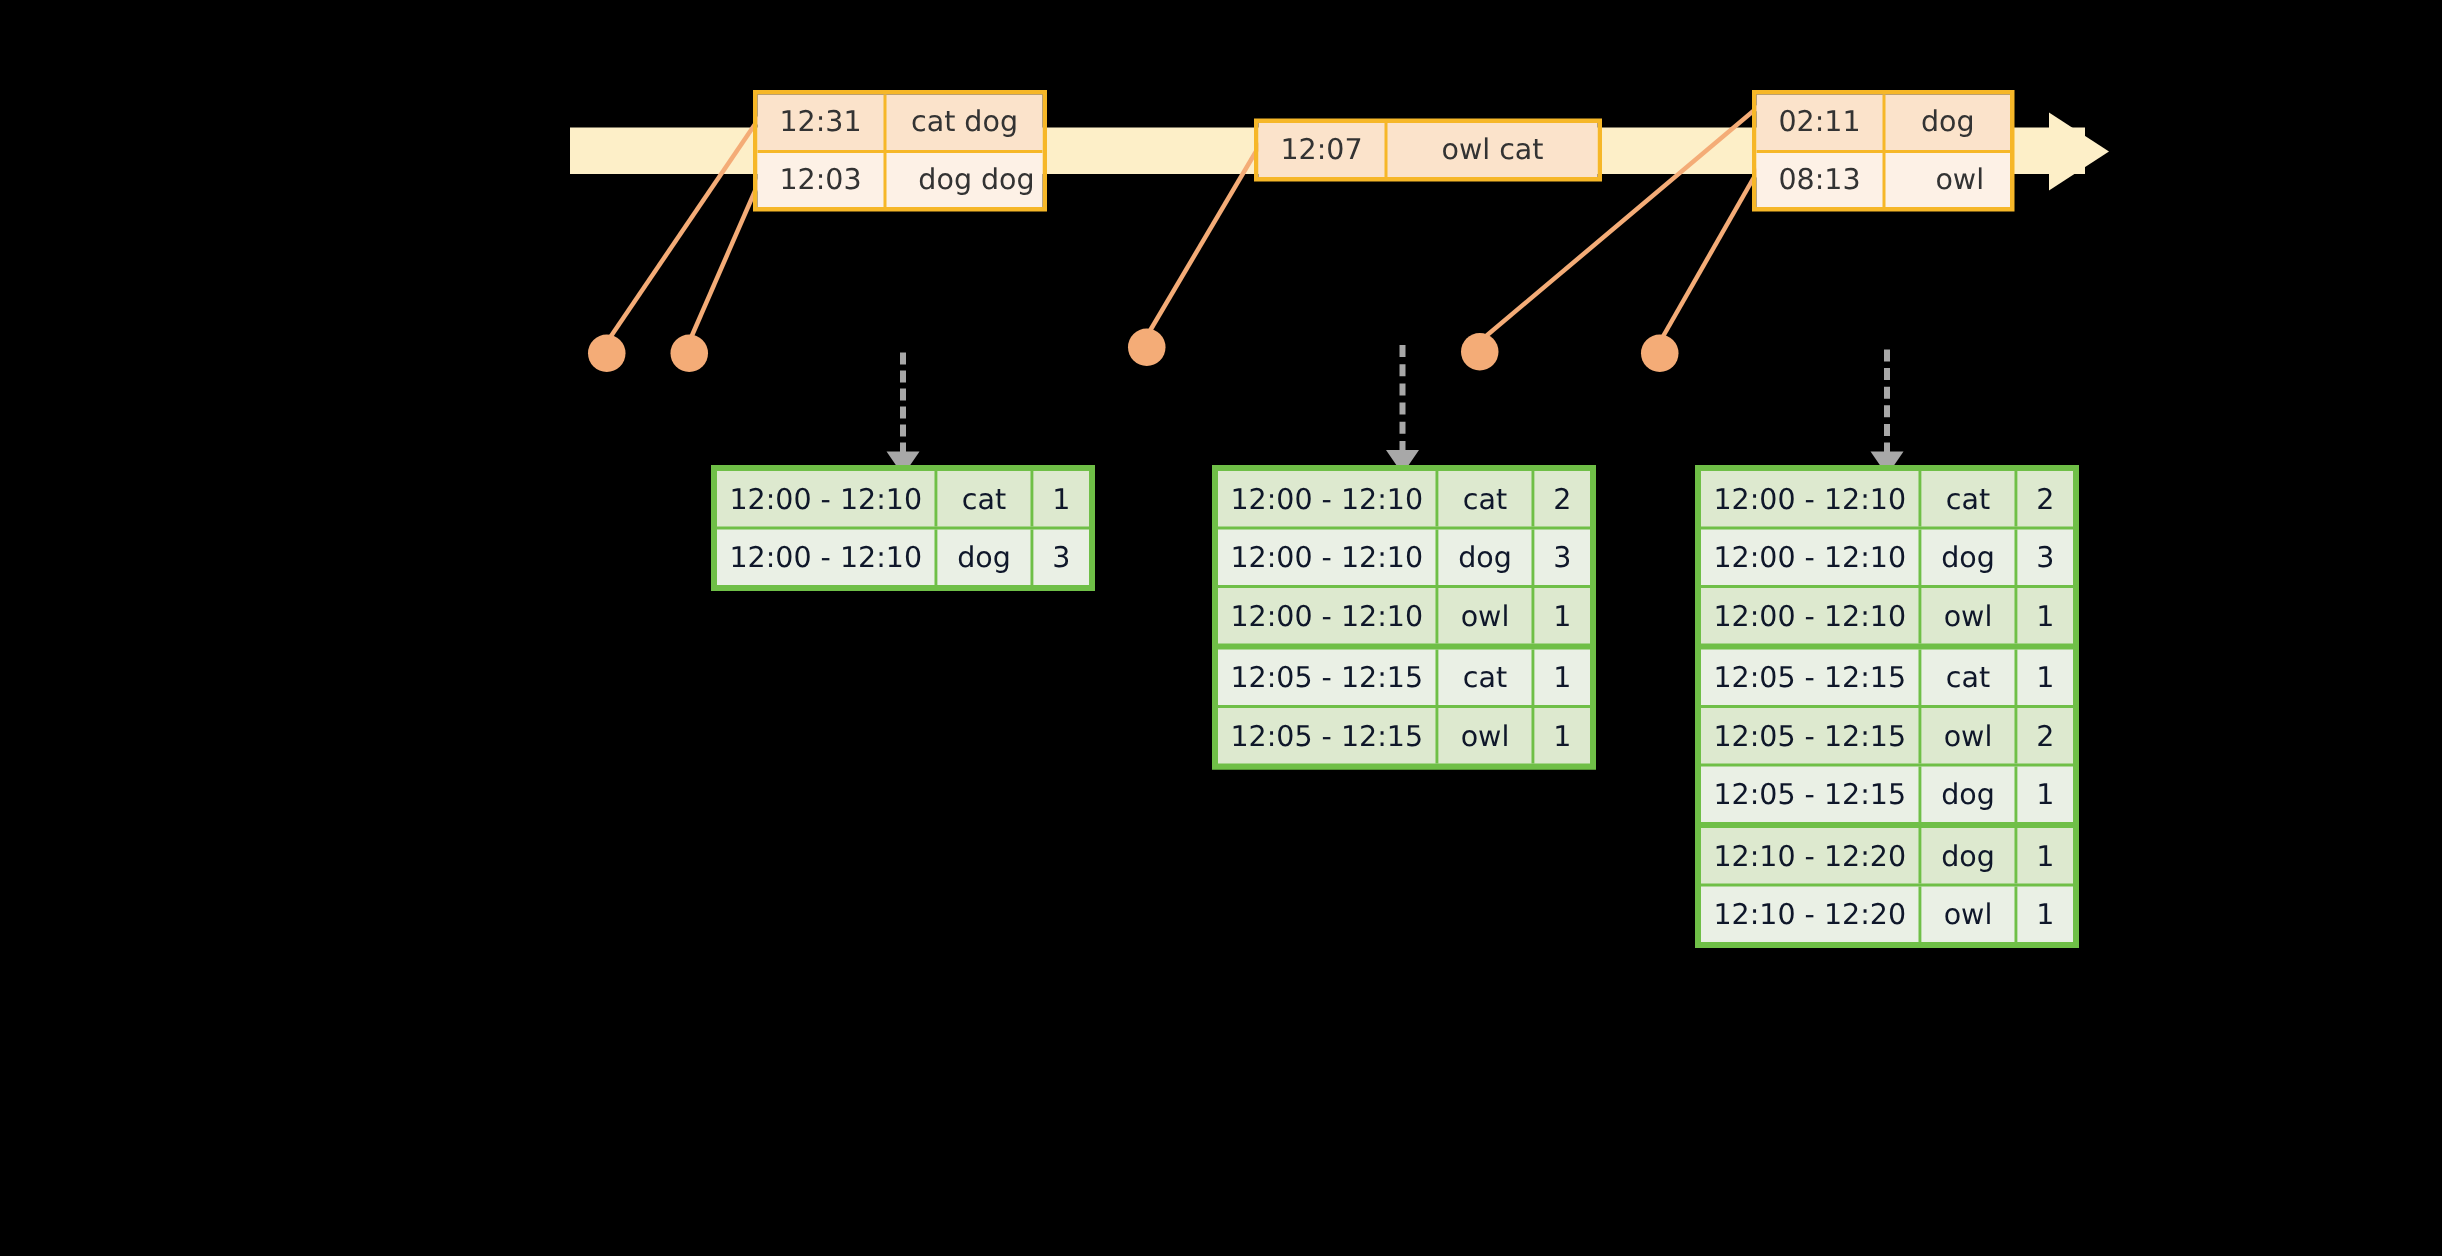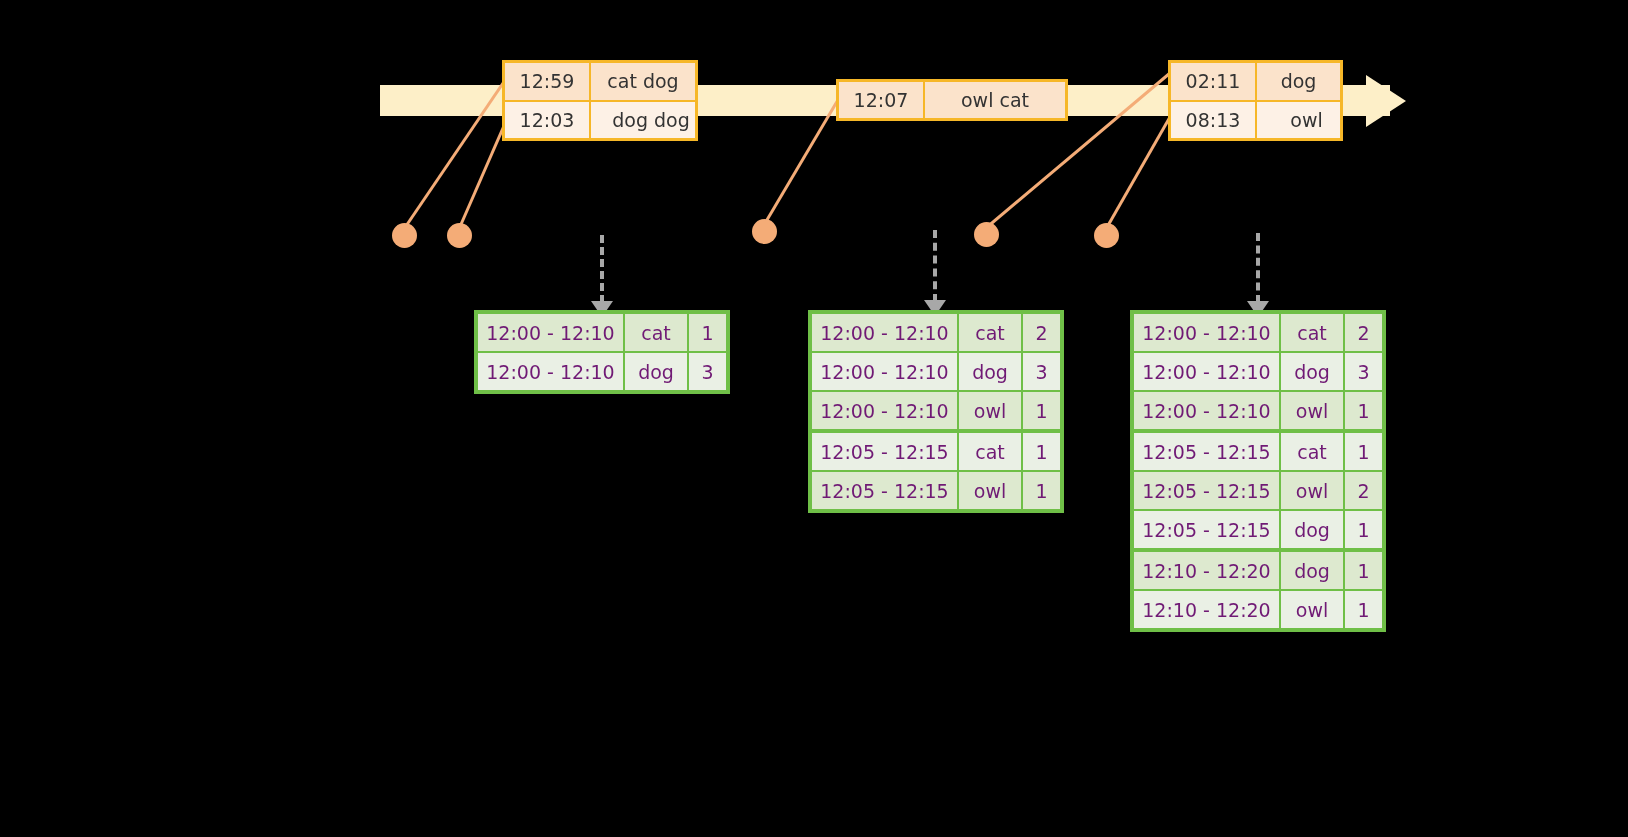--- a/index.html
+++ b/index.html
@@ -44,21 +44,21 @@
        border-left:11px solid transparent;border-right:11px solid transparent;
        border-top:16px solid #a8a8a8;}
 
   
   .rtable{position:absolute;border:4px solid #6fbf47;box-sizing:border-box;
        display:flex;flex-direction:column;background:#6fbf47;}
   .rrow{display:flex;height:37px;border-bottom:2px solid #6fbf47;}
   .rrow:last-child{border-bottom:none;}
   .rrow.grp{border-bottom-width:4px;}
   .rc{display:flex;align-items:center;justify-content:center;font-size:19px;
-       color:#701a75;border-right:2px solid #6fbf47;}
+       color:#0f172a;border-right:2px solid #6fbf47;}
   .rc:last-child{border-right:none;}
   .c-win{width:145px;}
   .c-word{width:62px;}
   .c-cnt{width:37px;}
   .g-a{background:#dde9cf;}
   .g-b{background:#eaf0e5;}
 
   #tbl1{left:474px;top:310px;}
   #tbl2{left:808px;top:310px;}
   #tbl3{left:1130px;top:310px;}
@@ -74,21 +74,21 @@
   <svg class="connector" width="1628" height="837" viewBox="0 0 1628 837" id="connector-svg">
       <line x1="404" y1="229" x2="512" y2="70" stroke="#f4ac77" stroke-width="3"></line>
       <line x1="459" y1="229" x2="510" y2="112" stroke="#f4ac77" stroke-width="3"></line>
       <line x1="764" y1="225" x2="845" y2="88" stroke="#f4ac77" stroke-width="3"></line>
       <line x1="986" y1="228" x2="1176" y2="68" stroke="#f4ac77" stroke-width="3"></line>
       <line x1="1106" y1="229" x2="1174" y2="110" stroke="#f4ac77" stroke-width="3"></line>
     </svg>
 
   <div class="evt" id="evt1">
     <div class="evt-row shade-a">
-      <div class="evt-time">12:59</div>
+      <div class="evt-time">12:31</div>
       <div class="evt-words">cat dog</div>
     </div>
     <div class="evt-row shade-b">
       <div class="evt-time">12:03</div>
       <div class="evt-words">dog dog</div>
     </div>
   </div>
 
   <div class="evt" id="evt2">
     <div class="evt-row shade-a">

